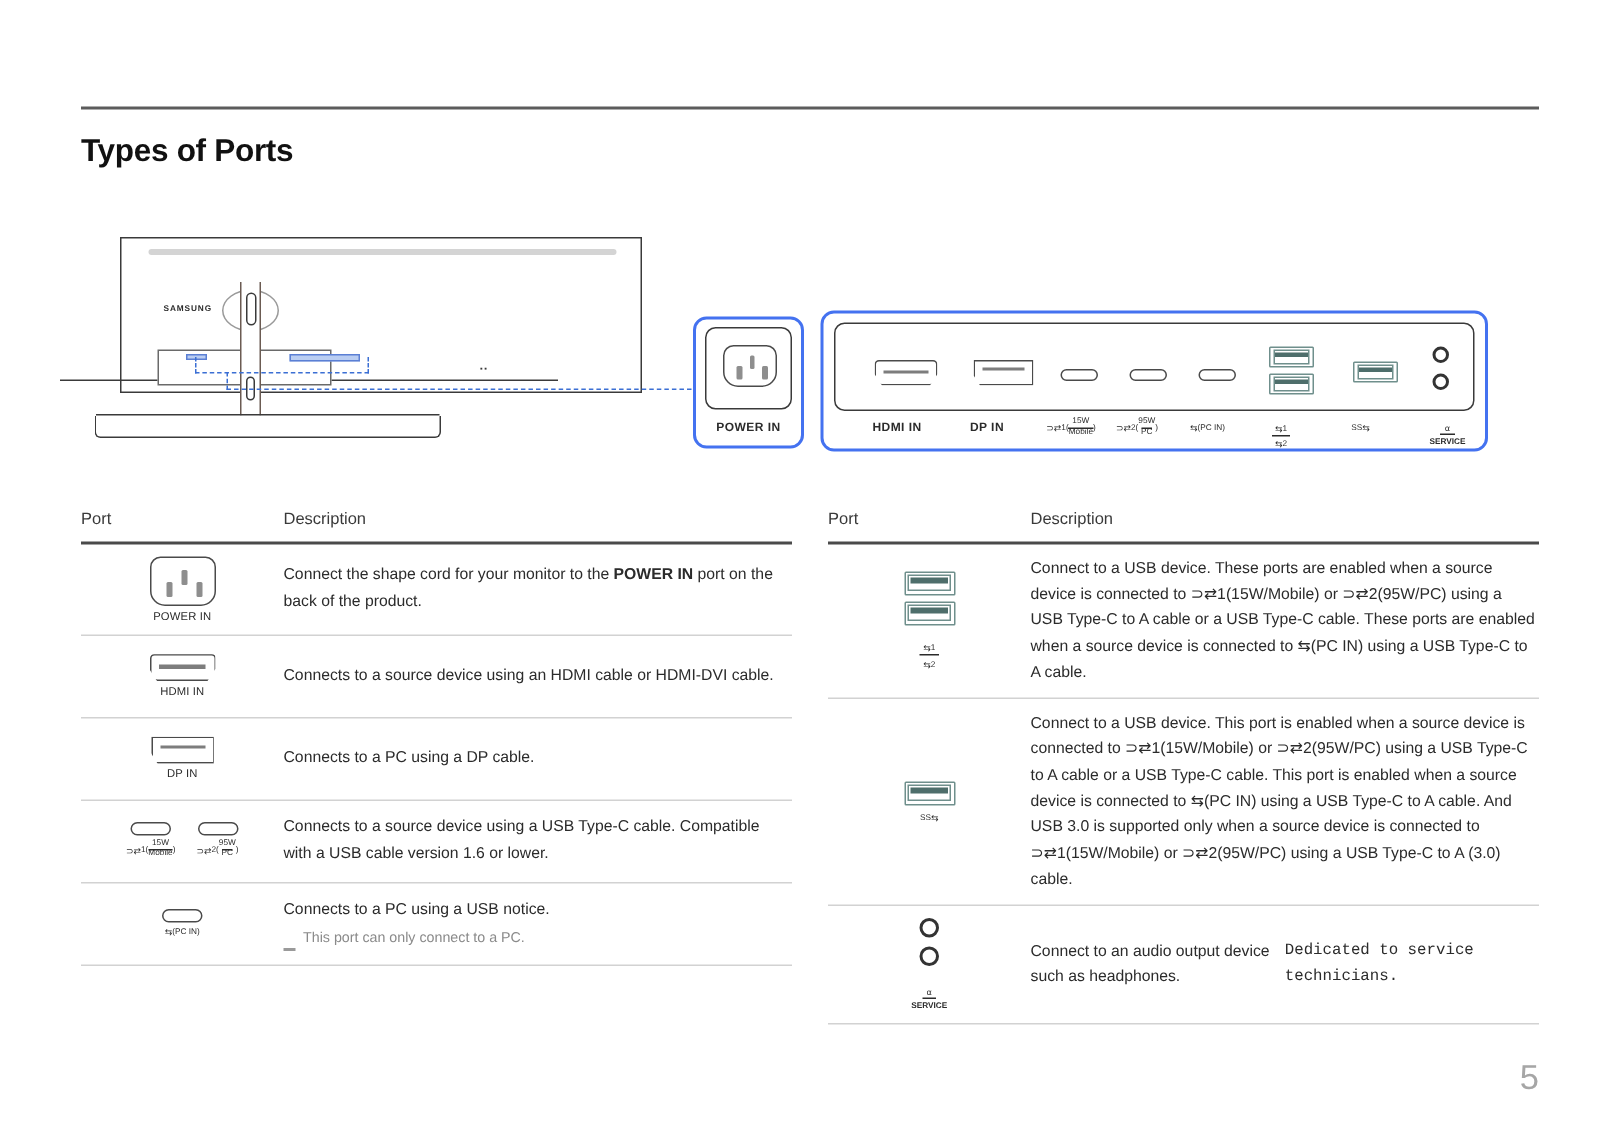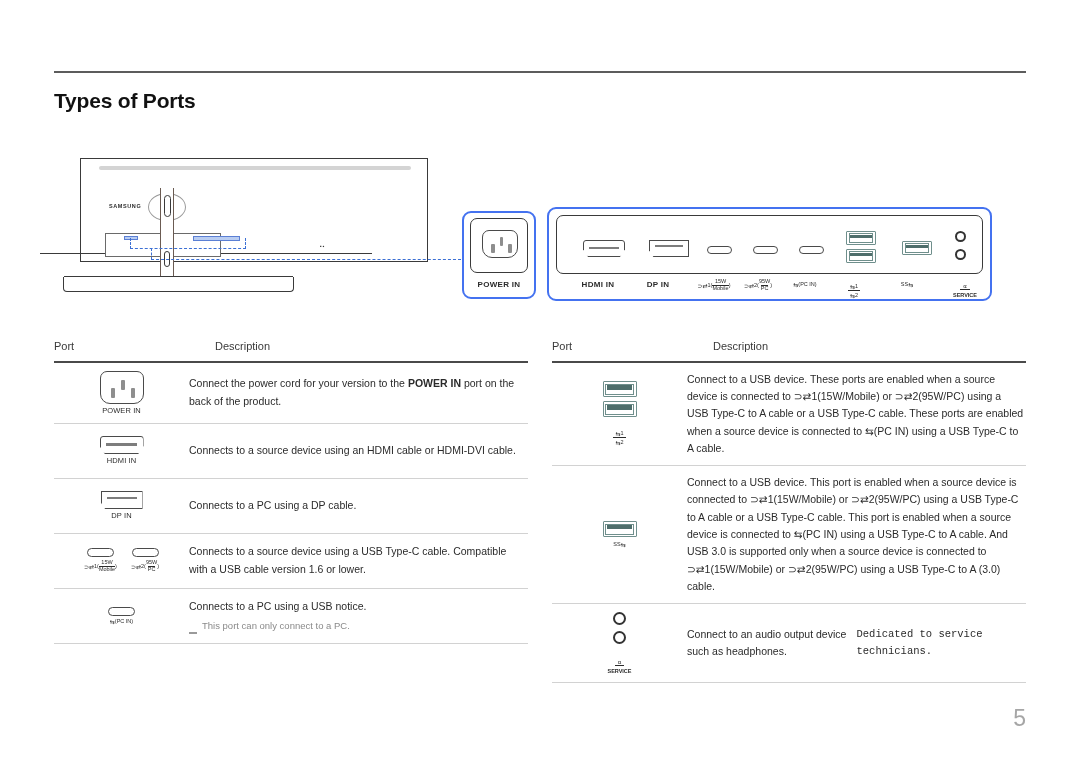--- a/index.html
+++ b/index.html
@@ -175,21 +175,21 @@
   .frac { display:inline-flex; flex-direction:column; align-items:center; vertical-align:middle; line-height:1; }
   .frac .num { font-size:5.5px; }
   .frac .den { font-size:5.5px; border-top:0.8px solid #2b2b2b; padding-top:0.5px; }
 
   
   .tbl { position:absolute; width:474px; }
   .tbl-left { left:54px; top:340px; }
   .tbl-right { left:552px; top:340px; }
 
   .thead { display:flex; padding-bottom:9px; }
-  .thead .c1 { width:161px; font-size:11px; color:#3a3a3a; }
+  .thead .c1 { width:135px; font-size:11px; color:#3a3a3a; }
   .thead .c2 { font-size:11px; color:#3a3a3a; }
   .hrule { height:1.6px; background:#4a4a4a; }
   .rrule { height:1px; background:#d2d2d2; }
 
   .row { display:flex; align-items:center; min-height:54px; padding:8px 0; }
   .row .c1 { width:135px; display:flex; flex-direction:column; align-items:center; justify-content:center; gap:2px; }
   .row .c2 { flex:1; font-size:10.5px; line-height:1.65; color:#2b2b2b; padding-right:2px; }
   .sub-note { font-size:9.5px; color:#8a8a8a; display:flex; gap:5px; align-items:flex-end; margin-top:3px;}
   .sub-note .note-dash { margin-top:6px; }
   .port-cap-thin { font-size:7.5px; letter-spacing:0.1px; color:#2b2b2b; }
@@ -335,21 +335,21 @@
     <div class="row">
       <div class="c1">
         <div class="iec" style="width:44px;height:33px;position:relative;">
           <div class="p" style="left:10px;top:16px;width:4px;height:10px;"></div>
           <div class="p" style="left:20px;top:8px;width:4px;height:10px;"></div>
           <div class="p" style="left:30px;top:16px;width:4px;height:10px;"></div>
         </div>
         <div class="port-cap-thin">POWER IN</div>
       </div>
       <div class="c2">
-        <span>Connect the power cord for your version to the </span><b>POWER IN</b><span> port on the back of the product.</span>
+        <span>Connect the shape cord for your monitor to the </span><b>POWER IN</b><span> port on the back of the product.</span>
       </div>
     </div>
     <div class="rrule"></div>
 
     <div class="row">
       <div class="c1">
         <div class="hdmi" style="width:44px;height:18px;position:relative;">
           <div class="outline"></div>
             <div class="slot"></div>
         </div>

